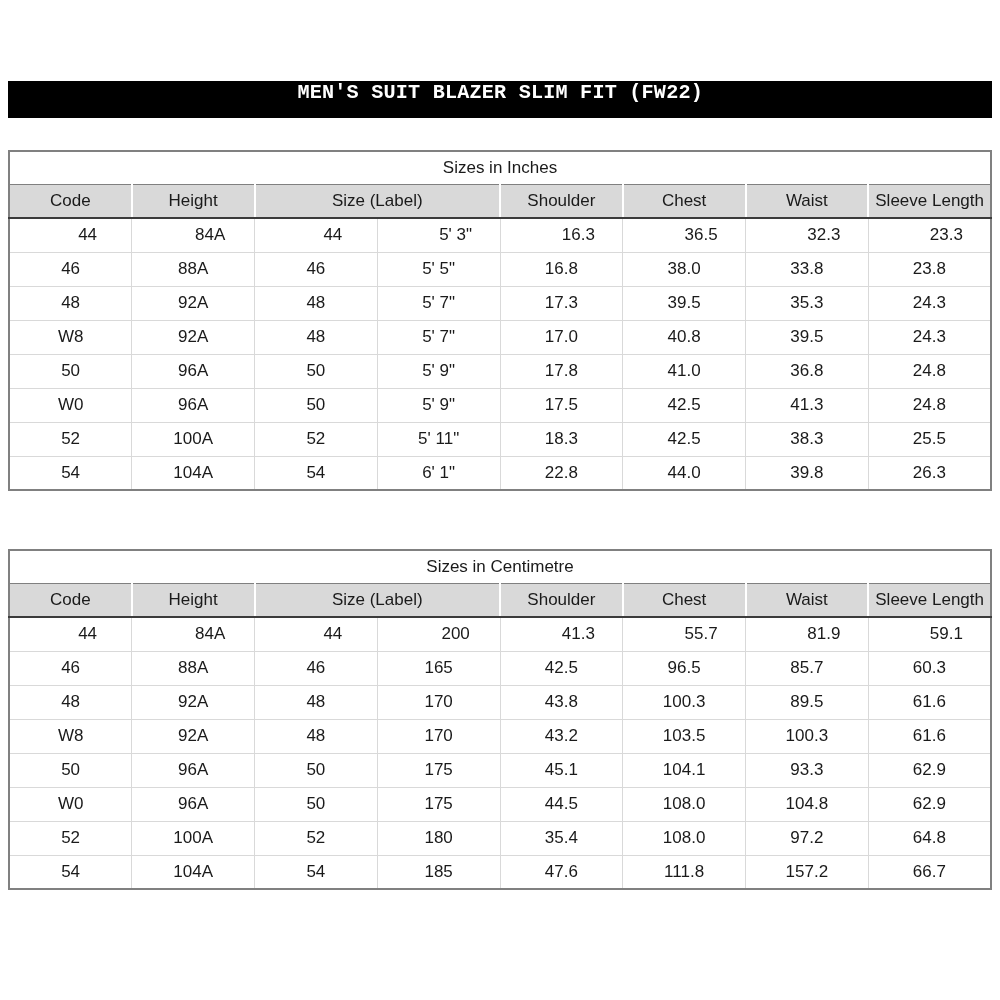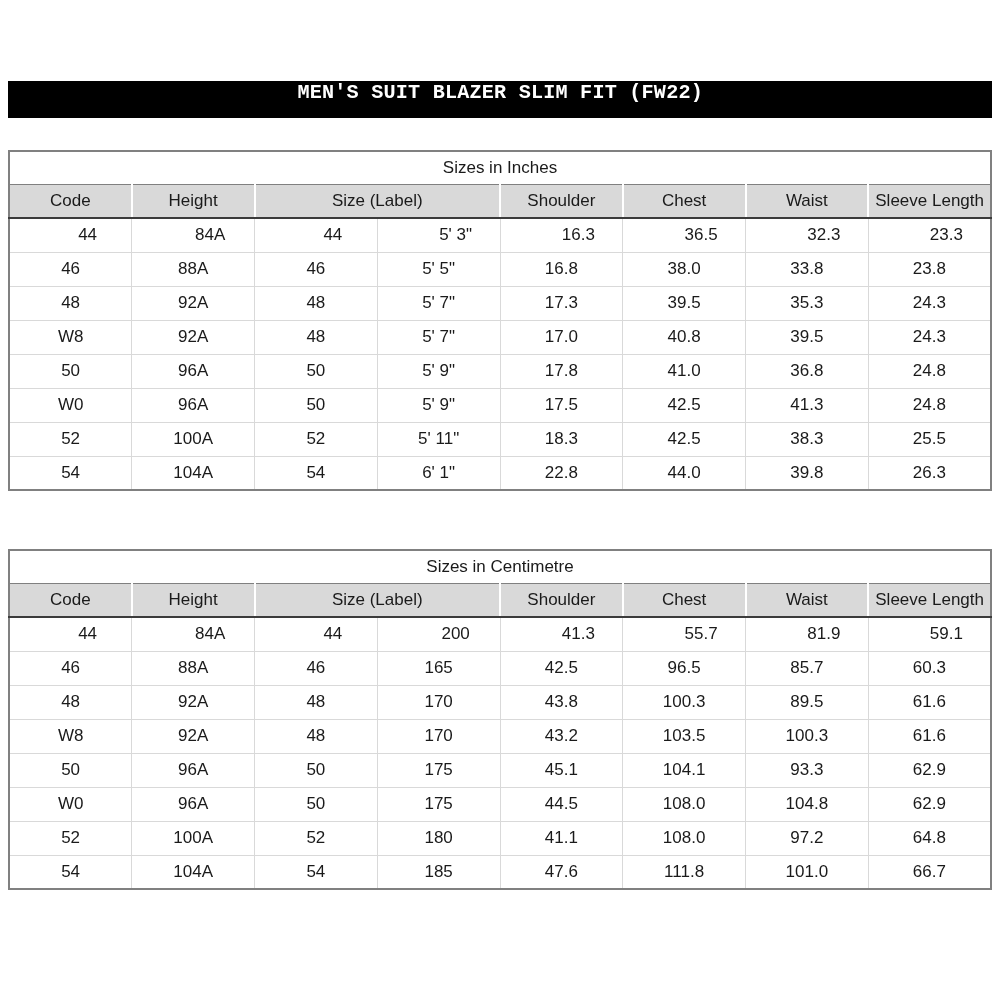--- a/index.html
+++ b/index.html
@@ -281,29 +281,29 @@
         <td>44.5</td>
         <td>108.0</td>
         <td>104.8</td>
         <td>62.9</td>
       </tr>
       <tr>
         <td>52</td>
         <td>100A</td>
         <td>52</td>
         <td>180</td>
-        <td>41.1</td>
+        <td>35.4</td>
         <td>108.0</td>
         <td>97.2</td>
         <td>64.8</td>
       </tr>
       <tr>
         <td>54</td>
         <td>104A</td>
         <td>54</td>
         <td>185</td>
         <td>47.6</td>
         <td>111.8</td>
-        <td>101.0</td>
+        <td>157.2</td>
         <td>66.7</td>
       </tr>
     </tbody>
 </table>
 
 </body></html>

